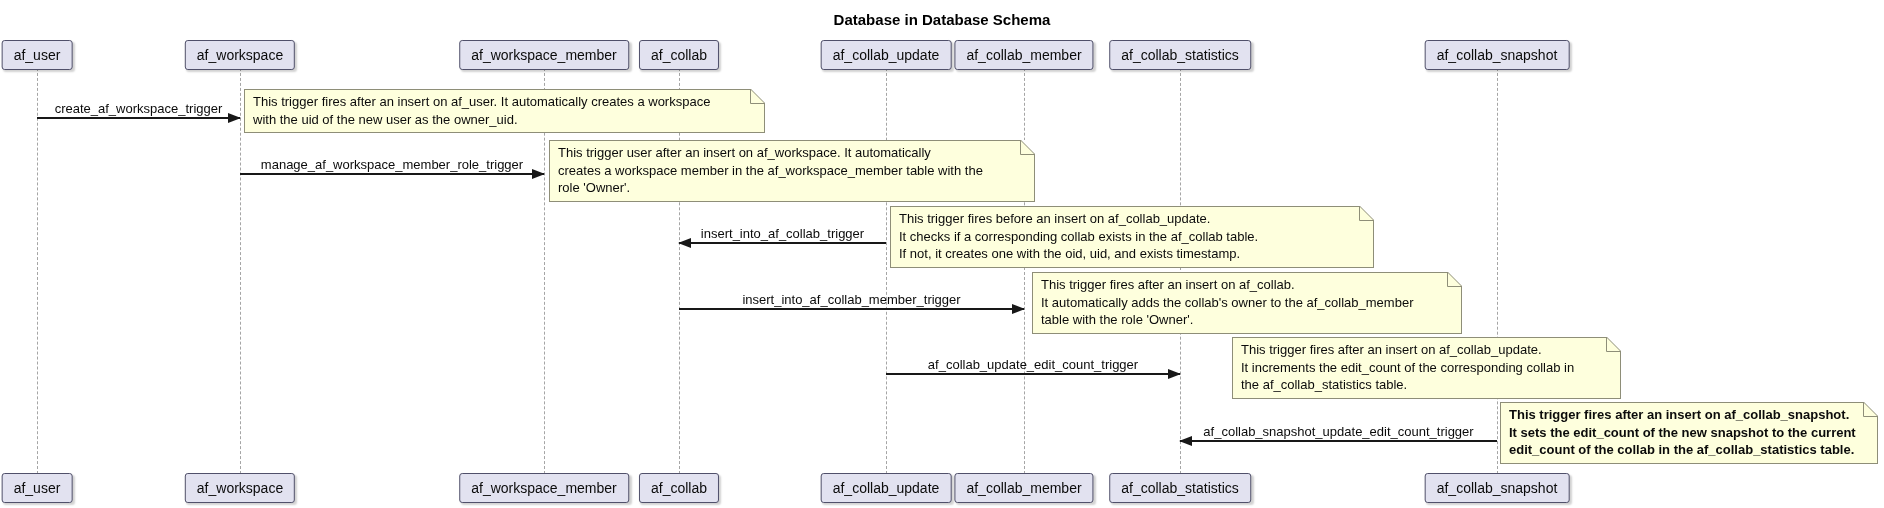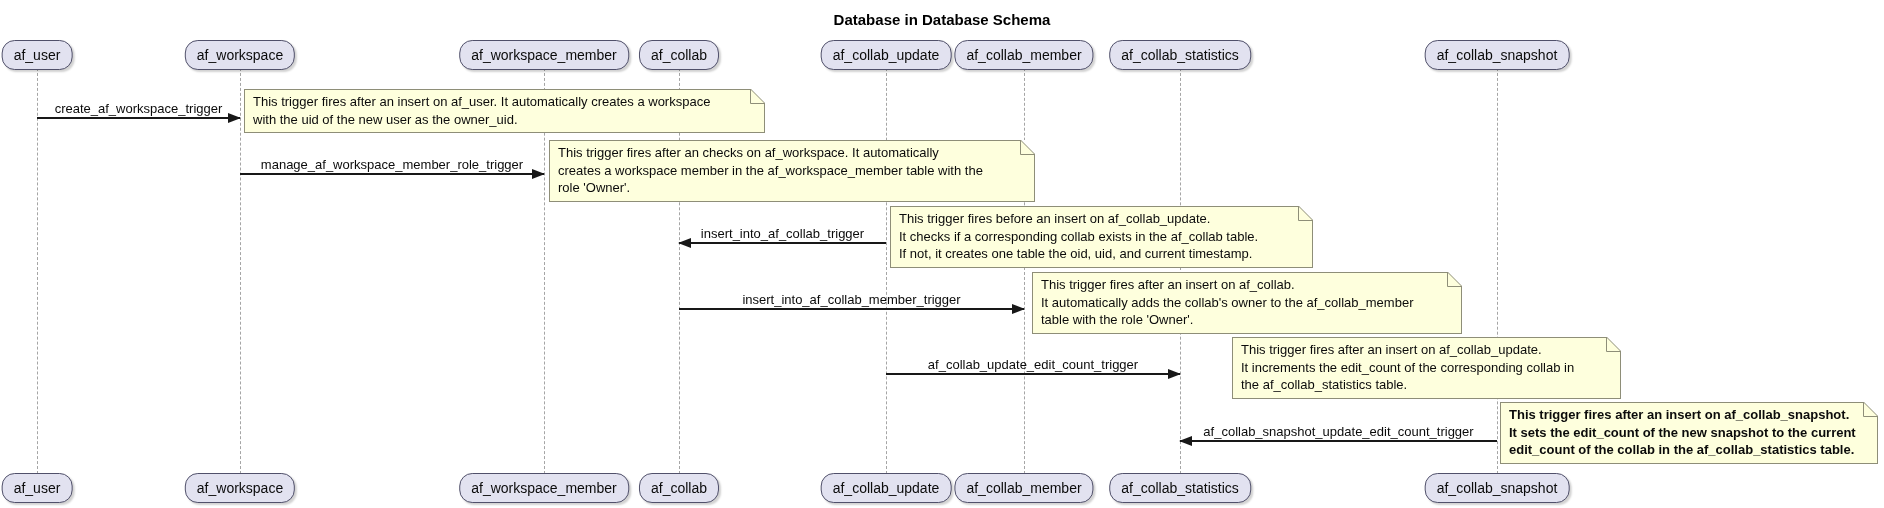--- a/index.html
+++ b/index.html
@@ -2,21 +2,21 @@
 <html><head>
 <meta charset="utf-8">
 <style>
   html,body{margin:0;padding:0;background:#ffffff;}
   body{font-family:"Liberation Sans", sans-serif;}
   #diagram{position:relative;width:1884px;height:508px;background:#ffffff;overflow:hidden;}
   .title{position:absolute;top:11px;left:0;right:0;text-align:center;
          font-size:15px;font-weight:bold;color:#000000;}
   .pbox{position:absolute;transform:translateX(-50%);
         background:var(--pfill,#E2E2F0);border:1px solid var(--pborder,#50506a);
-        border-radius:13px;padding:0 11px;height:28px;line-height:28px;
+        border-radius:3px;padding:0 11px;height:28px;line-height:28px;
         font-size:14px;color:#0b0b0b;white-space:nowrap;
         box-shadow:2px 2px 2px rgba(0,0,0,0.18);z-index:2;}
   .lifeline{position:absolute;width:0;border-left:1px dashed var(--lifeline,#a5a5a5);z-index:1;}
   .msg{position:absolute;height:2px;background:var(--arrow,#181818);z-index:2;}
   .msg-label{position:absolute;left:50%;bottom:3px;transform:translateX(-50%);
              font-size:13px;white-space:nowrap;color:#0b0b0b;}
   .head{position:absolute;width:0;height:0;top:50%;transform:translateY(-50%);
         border-top:5px solid transparent;border-bottom:5px solid transparent;}
   .head-right{right:-1px;border-left:13px solid var(--arrow,#181818);}
   .head-left{left:-1px;border-right:13px solid var(--arrow,#181818);}
@@ -85,32 +85,32 @@
         <polygon points="0.5,0 0.5,14.5 15,14.5" fill="#FEFFDD" stroke="#8E8E78" stroke-width="1"></polygon>
       </svg>
       <div class="note-line">This trigger fires after an insert on af_user. It automatically creates a workspace</div>
       <div class="note-line">with the uid of the new user as the owner_uid.</div>
     </div>
     <div class="note" style="left: 549px; top: 140px; width: 486px;">
       <svg class="fold" width="15" height="15">
         <polygon points="0,0 15,0 15,15" fill="#ffffff"></polygon>
         <polygon points="0.5,0 0.5,14.5 15,14.5" fill="#FEFFDD" stroke="#8E8E78" stroke-width="1"></polygon>
       </svg>
-      <div class="note-line">This trigger fires after an checks on af_workspace. It automatically</div>
+      <div class="note-line">This trigger user after an insert on af_workspace. It automatically</div>
       <div class="note-line">creates a workspace member in the af_workspace_member table with the</div>
       <div class="note-line">role 'Owner'.</div>
     </div>
-    <div class="note" style="left: 890px; top: 206px; width: 423px;">
+    <div class="note" style="left: 890px; top: 206px; width: 484px;">
       <svg class="fold" width="15" height="15">
         <polygon points="0,0 15,0 15,15" fill="#ffffff"></polygon>
         <polygon points="0.5,0 0.5,14.5 15,14.5" fill="#FEFFDD" stroke="#8E8E78" stroke-width="1"></polygon>
       </svg>
       <div class="note-line">This trigger fires before an insert on af_collab_update.</div>
       <div class="note-line">It checks if a corresponding collab exists in the af_collab table.</div>
-      <div class="note-line">If not, it creates one table the oid, uid, and current timestamp.</div>
+      <div class="note-line">If not, it creates one with the oid, uid, and exists timestamp.</div>
     </div>
     <div class="note" style="left: 1032px; top: 272px; width: 430px;">
       <svg class="fold" width="15" height="15">
         <polygon points="0,0 15,0 15,15" fill="#ffffff"></polygon>
         <polygon points="0.5,0 0.5,14.5 15,14.5" fill="#FEFFDD" stroke="#8E8E78" stroke-width="1"></polygon>
       </svg>
       <div class="note-line">This trigger fires after an insert on af_collab.</div>
       <div class="note-line">It automatically adds the collab's owner to the af_collab_member</div>
       <div class="note-line">table with the role 'Owner'.</div>
     </div>

